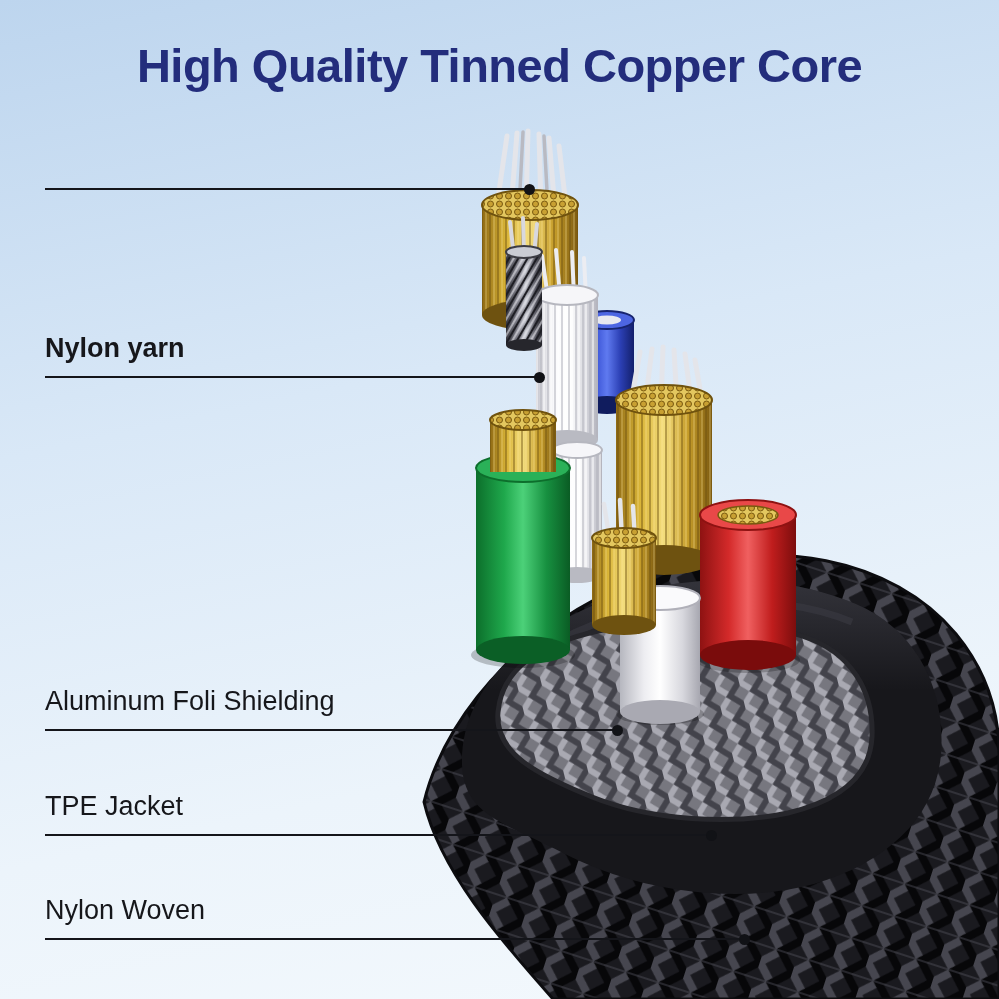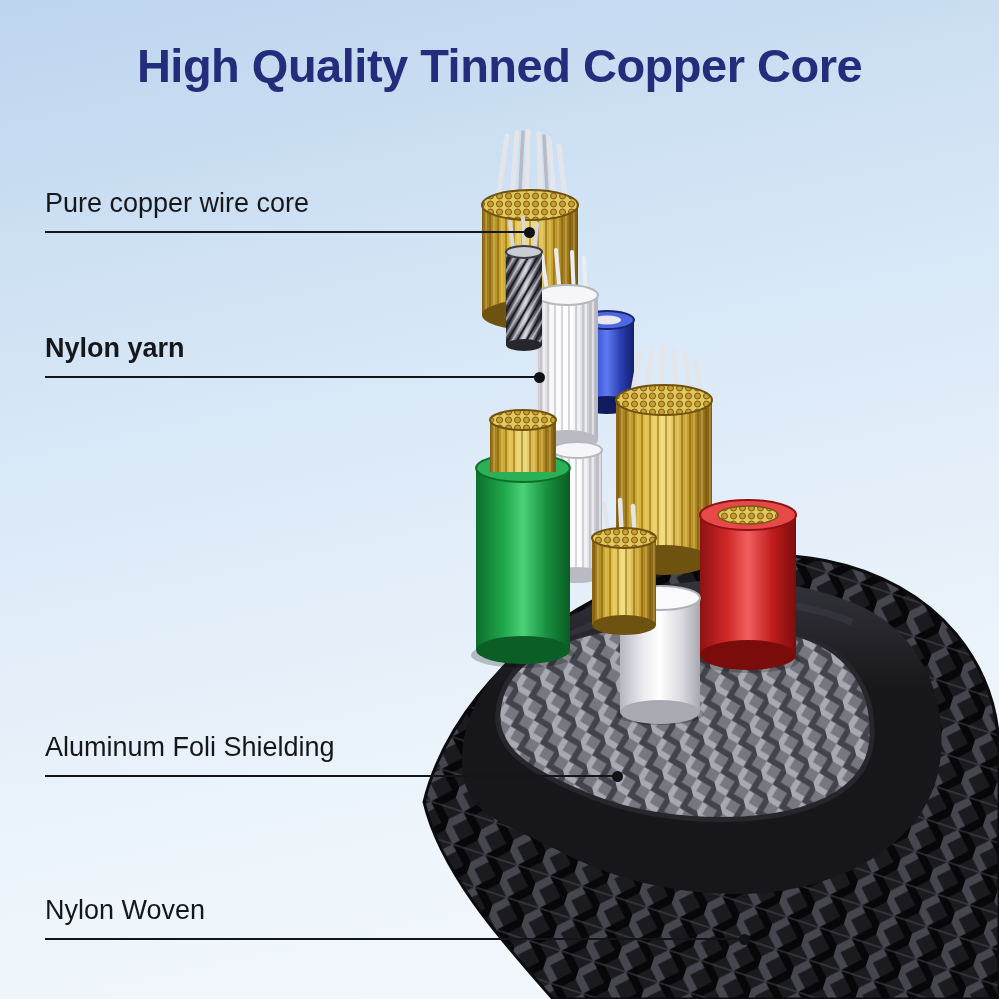--- a/index.html
+++ b/index.html
@@ -22,21 +22,21 @@
     display:block;margin:0 0 12px 0;font-size:27px;line-height:31px;
     color:var(--label-color,#16171b);white-space:nowrap;
   }
   .callout .dot{
     position:absolute;right:-5px;bottom:-7px;width:11px;height:11px;
     border-radius:50%;background:#111216;
   }
   .co1{top:188px;width:485px;}
   .co2{top:333px;width:495px;font-weight:bold;}
   .co3{top:473px;width:483px;}
-  .co4{top:686px;width:573px;margin-top:46px;}
+  .co4{top:686px;width:573px;}
   .co5{top:791px;width:667px;}
   .co6{top:895px;width:700px;}
 </style>
 </head>
 <body>
 
 <div class="stage">
 
   <h1 class="title">High Quality Tinned Copper Core</h1>
 
@@ -243,29 +243,32 @@
         </g>
         <rect x="592" y="538" width="64" height="87" fill="url(#gGold)"></rect>
         <rect x="592" y="538" width="64" height="87" fill="url(#pGoldLines)"></rect>
         <ellipse cx="624" cy="625" rx="32" ry="10" fill="#6e5210"></ellipse>
         <ellipse cx="624" cy="538" rx="32" ry="10" fill="url(#pGoldTop)" stroke="#6f520e" stroke-width="2"></ellipse>
       </g>
     </g>
   </svg>
 
   <div class="callout co1">
-    <span class="txt">Pure copper wire core</span>
     <span class="dot"></span>
   </div>
   <div class="callout co2">
     <span class="txt">Nylon yarn</span>
     <span class="dot"></span>
   </div>
   <div class="callout co4">
     <span class="txt">Aluminum Foli Shielding</span>
     <span class="dot"></span>
   </div>
+  <div class="callout co5">
+    <span class="txt">TPE Jacket</span>
+    <span class="dot"></span>
+  </div>
   <div class="callout co6">
     <span class="txt">Nylon Woven</span>
     <span class="dot"></span>
   </div>
 
 </div>
 
 </body></html>

